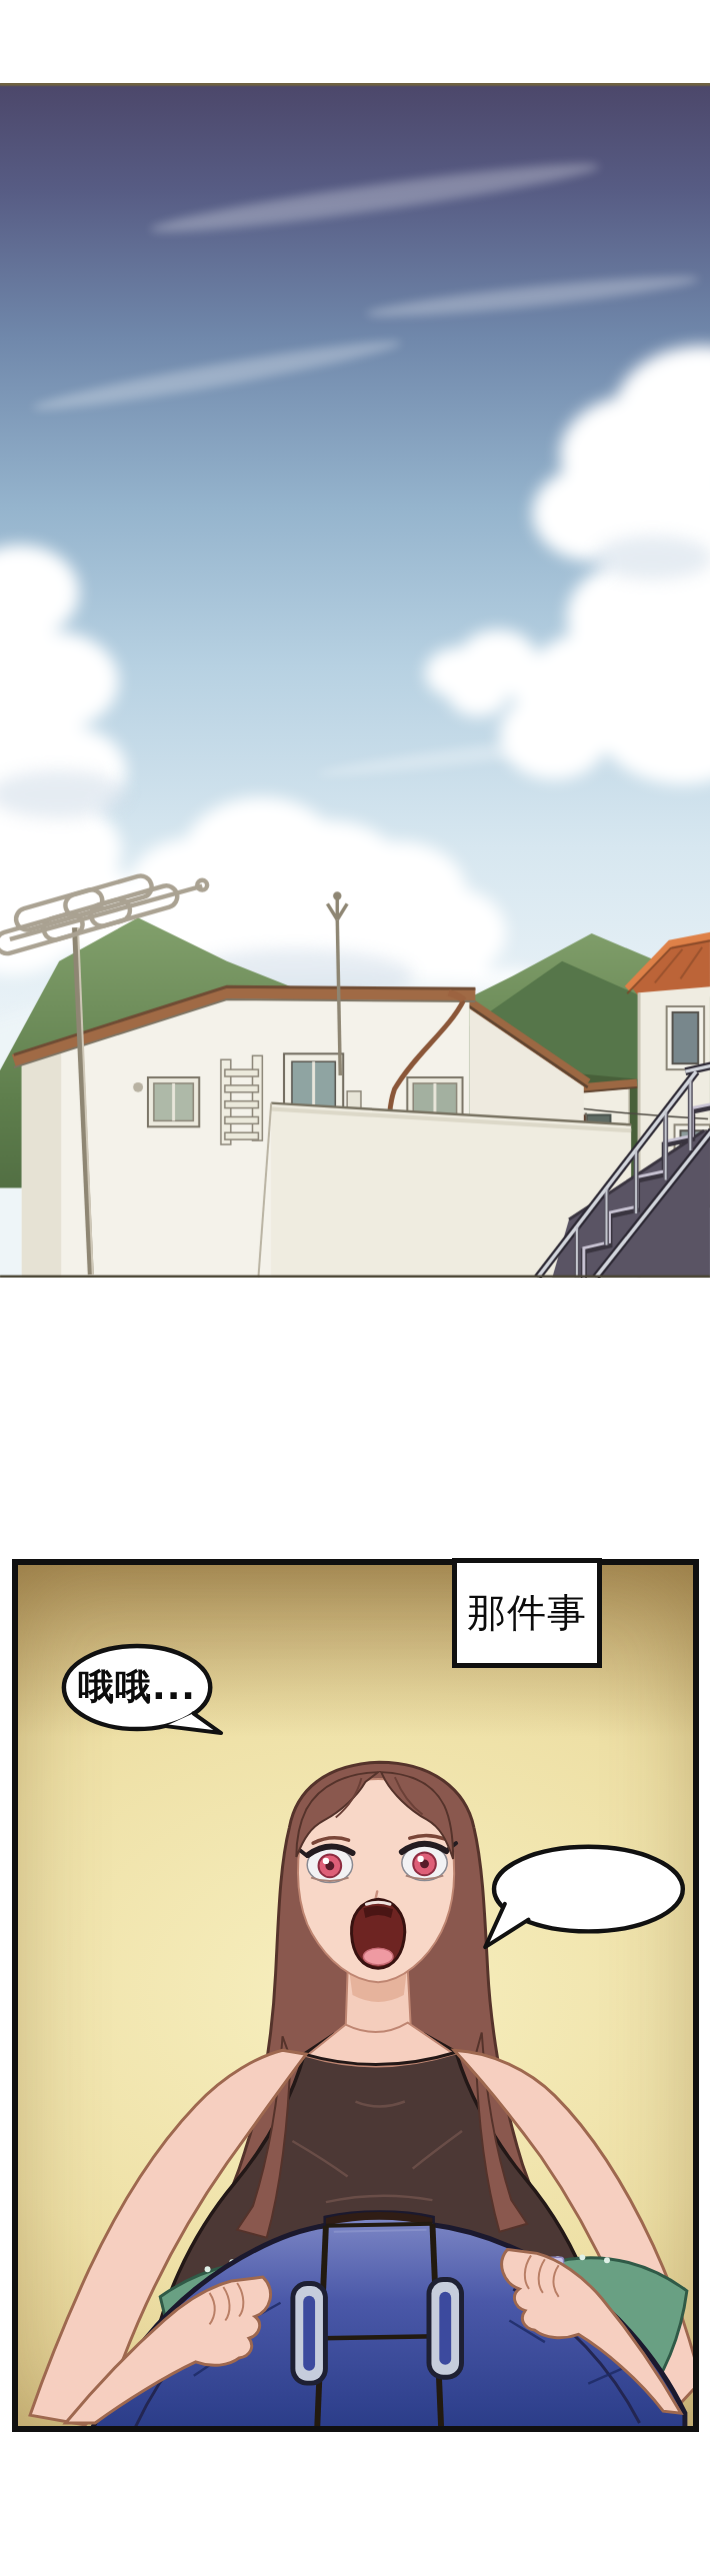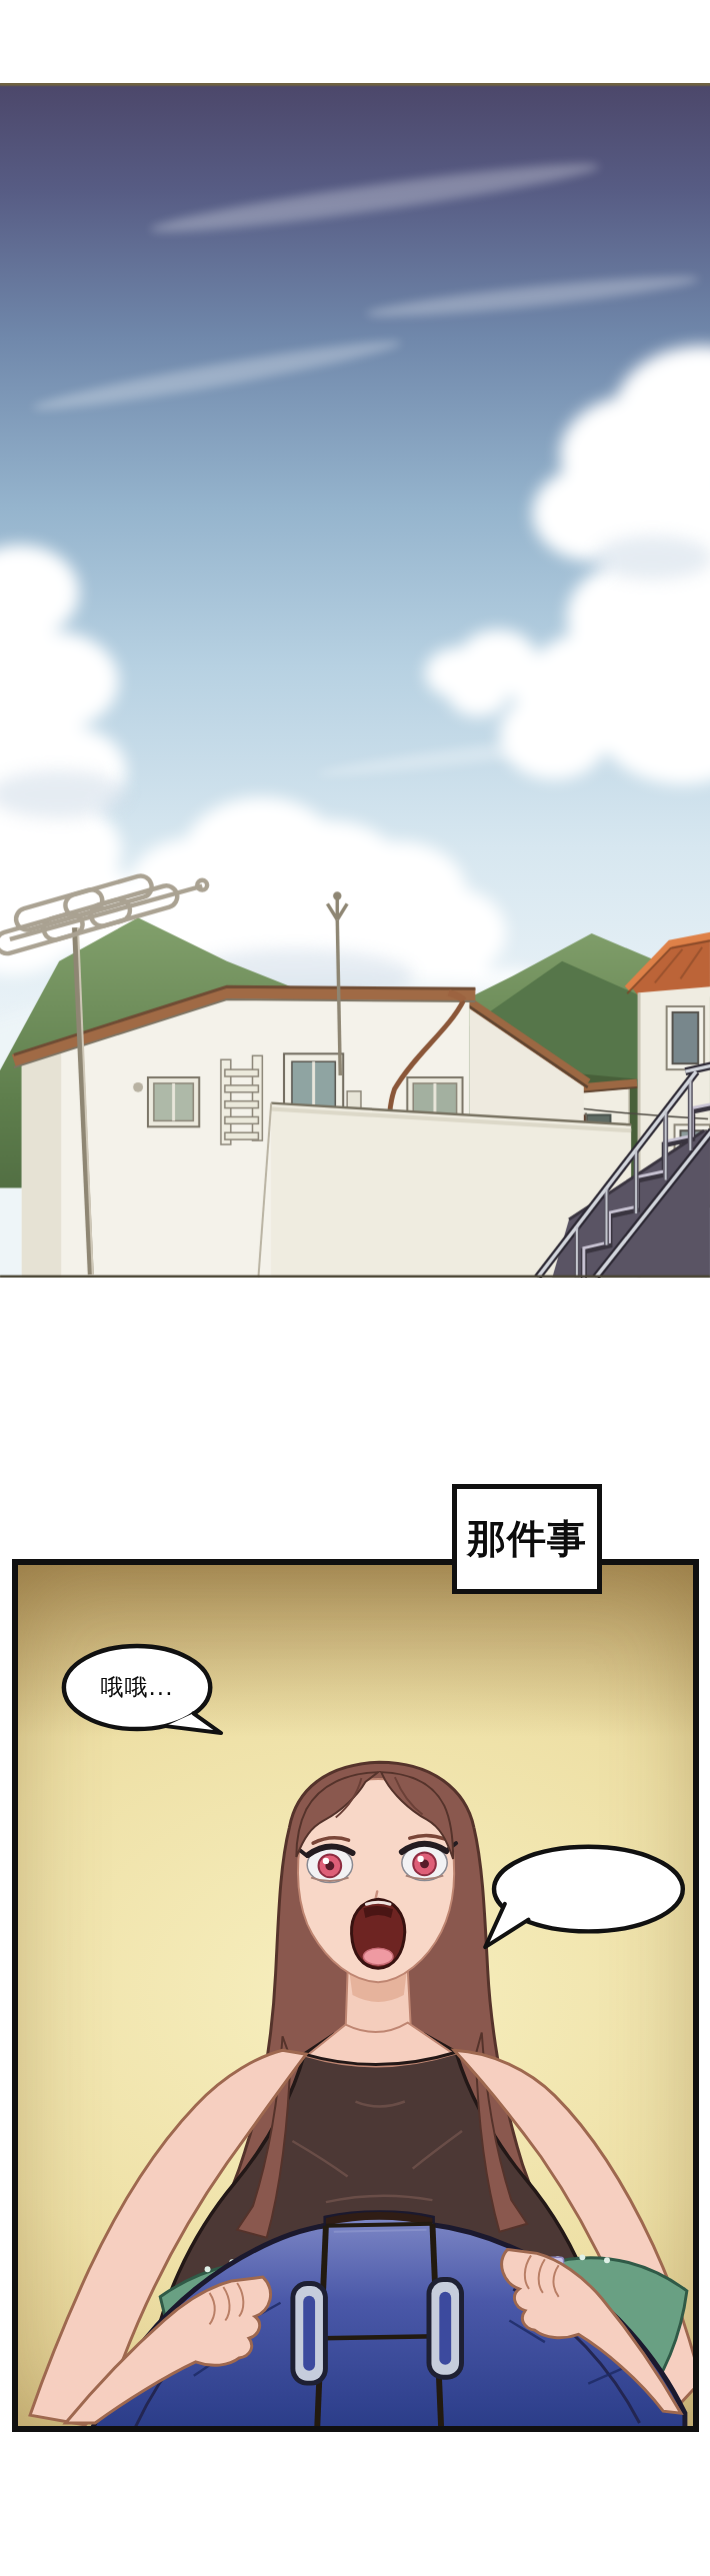--- a/index.html
+++ b/index.html
@@ -8,26 +8,26 @@
   
   .panel1{position:absolute;left:0;top:83px;width:710px;height:1195px;display:block;}
   
   .panel2{position:absolute;left:12px;top:1559px;width:687px;height:873px;box-sizing:border-box;
           border:6px solid #101010;
           background:
             linear-gradient(180deg, rgba(125,90,40,.50) 0%, rgba(125,90,40,0) 20%),
             radial-gradient(ellipse 150% 85% at 50% 50%, #f7efbf 0%, #eee0a6 42%, #dcc88b 68%, #c0a167 88%, #aa864f 100%);
           box-shadow: inset 0 0 89px rgba(105,75,25,.30);}
   .panel2 svg.figure{position:absolute;left:0;top:0;width:675px;height:861px;}
-  .caption-box{position:absolute;left:452px;top:1484px;width:150px;height:110px;box-sizing:border-box;
+  .caption-box{position:absolute;left:452px;top:1558px;width:150px;height:110px;box-sizing:border-box;
                background:#ffffff;border:5px solid #101010;display:flex;align-items:center;justify-content:center;
-               font-size:39px;font-weight:700;color:#0c0c0c;z-index:30;letter-spacing:1px;}
+               font-size:39px;font-weight:400;color:#0c0c0c;z-index:30;letter-spacing:1px;}
   .bubble-svg{position:absolute;z-index:20;overflow:visible;}
   .bubble-text{position:absolute;z-index:21;display:flex;align-items:center;justify-content:center;
-               font-size:23px;font-weight:400;color:#0c0c0c;letter-spacing:1px;}
+               font-size:36px;font-weight:700;color:#0c0c0c;letter-spacing:1px;}
 </style>
 </head>
 <body>
 
 <div class="page">
 
   <svg class="panel1" viewBox="0 84 720 1211" xmlns="http://www.w3.org/2000/svg">
     <defs>
       <linearGradient id="skyGrad" x1="0" y1="84" x2="0" y2="1160" gradientUnits="userSpaceOnUse">
         <stop offset="0" stop-color="#4c476a"></stop>

